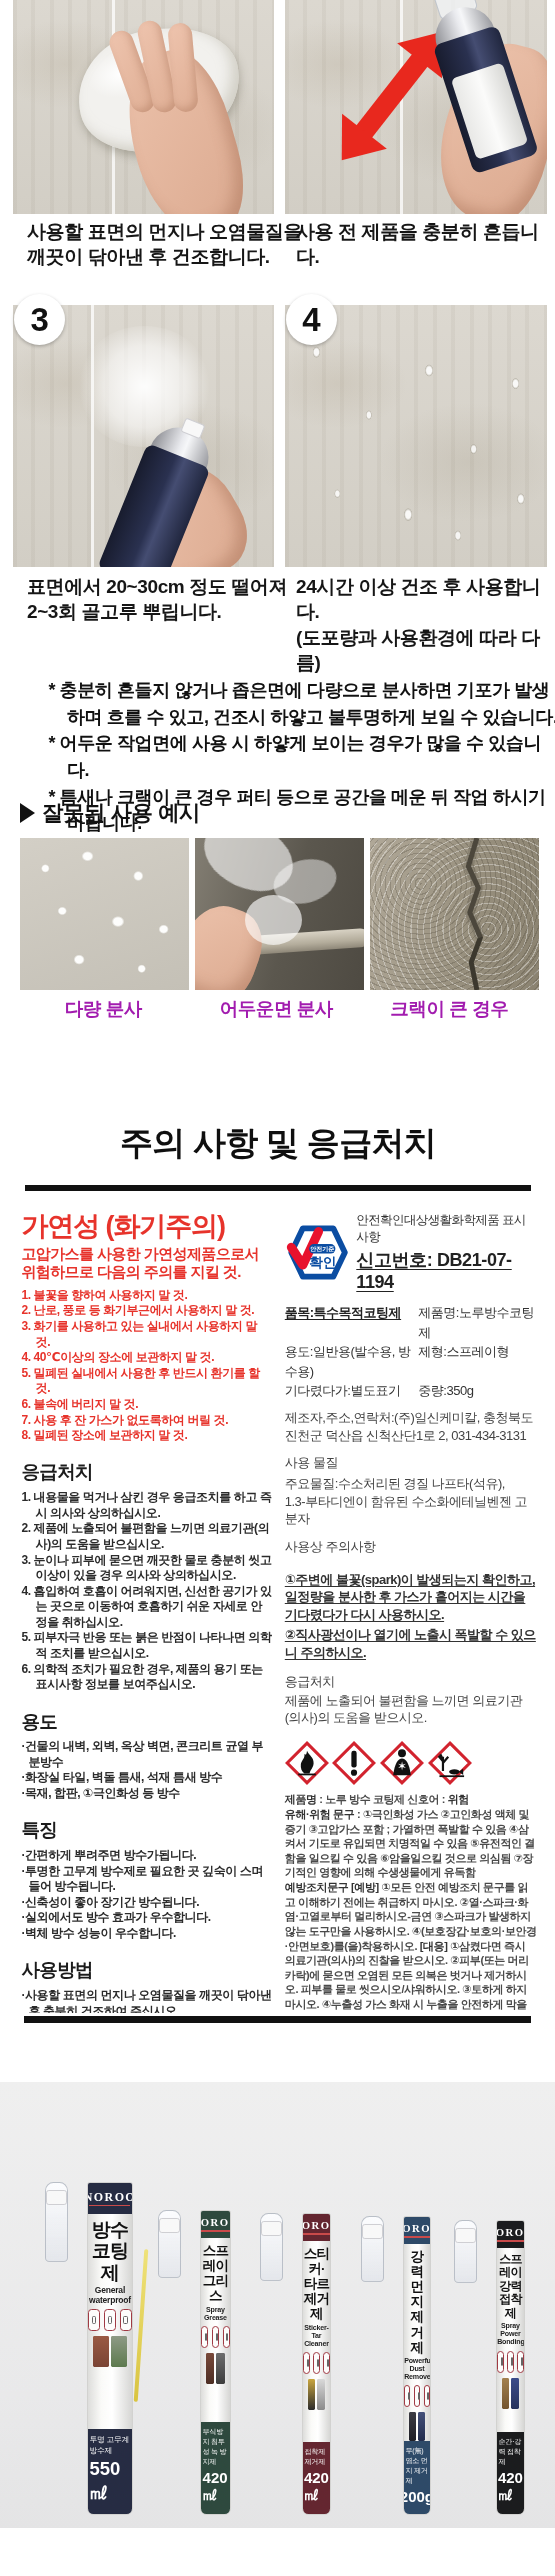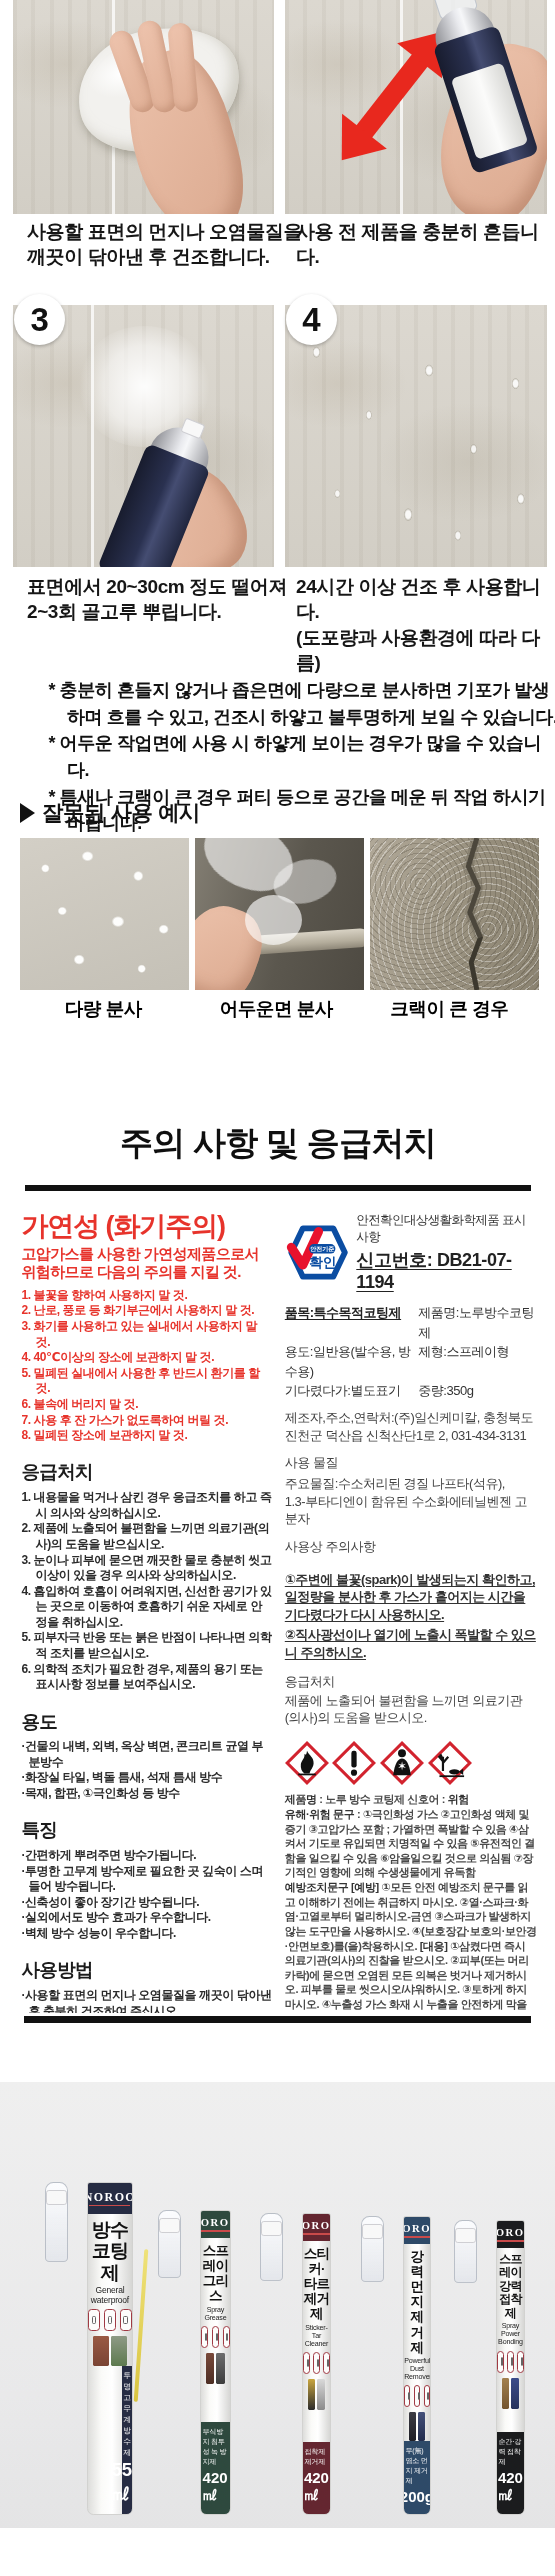--- a/index.html
+++ b/index.html
@@ -72,21 +72,21 @@
     linear-gradient(160deg,#d3cfc6,#c4c0b6);}
   .bad2{background:linear-gradient(105deg,#837e73,#5b574e 55%,#4e4a42);}
   .bad2 .streak{position:absolute;background:rgba(255,255,255,.75);filter:blur(0.7px);border-radius:50%;}
   .bad2 .pipe{position:absolute;left:-4.3px;bottom:38px;width:178px;height:18.5px;transform:rotate(-4deg);
     background:linear-gradient(180deg,#d8d2c4,#b4ad9c 60%,#8e8778);border-radius:8.5px;}
   .bad3{background:
     repeating-radial-gradient(circle at 30% 30%, rgba(70,64,52,.25) 0 1.1px, transparent 1.1px 5px),
     repeating-radial-gradient(circle at 70% 60%, rgba(255,255,255,.35) 0 1.1px, transparent 1.1px 6.4px),
     linear-gradient(100deg,#b0a898,#978f7d 60%,#8a8270);}
   .bad-caps{display:flex;margin-top:5.7px;}
-  .bad-cap{width:169px;text-align:center;font-size:18.5px;font-weight:700;letter-spacing:-0.4px;color:#000000;margin-right:6.4px;}
+  .bad-cap{width:169px;text-align:center;font-size:18.5px;font-weight:700;letter-spacing:-0.4px;color:#a21caf;margin-right:6.4px;}
 
   
   #big-title{position:absolute;top:1121px;left:0;width:556px;text-align:center;
     font-size:33px;font-weight:800;letter-spacing:-0.7px;color:#0f0f0f;}
   .divider{position:absolute;height:6.4px;background:#111;}
 
   
   #cols{position:absolute;top:1212px;left:21.4px;width:516px;height:801px;display:flex;gap:11.4px;overflow:hidden;}
   .col-l{width:252px;flex:none;}
   .col-r{width:252px;flex:none;color:#4a4a4a;}
@@ -122,21 +122,21 @@
     border:1.4px solid rgba(178,183,193,.85);border-radius:8.5px 8.5px 4.3px 4.3px;}
   .nozzle{width:18.5px;height:13px;background:#f8f8f8;border:1.4px solid #cfcfd3;border-radius:2.8px;margin:7.1px auto 0;}
   .shoulder{height:31px;margin:0 3.6px;border-radius:60% 60% 4.3px 4.3px/100% 100% 4.3px 4.3px;
     background:linear-gradient(90deg,#97989d,#e9eaee 40%,#f7f8fa 52%,#a9aaaf 90%);}
   .body{flex:1;display:flex;flex-direction:column;margin:0 0.7px;border-radius:2.8px 2.8px 6.4px 6.4px;overflow:hidden;
     border:0.7px solid #d2d2d0;background:linear-gradient(90deg,#dddddb,#fafaf8 30%,#ffffff 55%,#d6d6d4);}
   .bband{display:flex;flex-direction:column;align-items:center;justify-content:center;height:27px;flex:none;}
   .brand{font-family:"Liberation Serif","DejaVu Serif",serif;color:#fff;font-weight:700;letter-spacing:1.4px;font-size:10.7px;line-height:1;}
   .brand-line{width:41px;height:1.4px;background:#c94a4a;margin-top:2.1px;}
   .cname{text-align:center;font-size:13.5px;font-weight:800;letter-spacing:-0.7px;line-height:1.12;color:#111;margin-top:5px;}
-  .cen{text-align:center;font-size:7.1px;font-weight:400;letter-spacing:-0.2px;color:#222;margin-top:2.1px;}
+  .cen{text-align:center;font-size:7.1px;font-weight:700;letter-spacing:-0.2px;color:#222;margin-top:2.1px;}
   .icons{display:flex;justify-content:center;gap:3.6px;margin-top:4.3px;}
   .ibox{width:17px;height:20px;border:1.4px solid #a03a44;border-radius:3.6px;background:#fdfdfc;position:relative;}
   .ibox::after{content:"";position:absolute;left:2.8px;right:2.8px;top:5.7px;height:6.4px;border:1.1px solid #666;border-radius:1.4px;}
   .thumbs{display:flex;gap:2.1px;justify-content:center;margin-top:5px;height:31px;padding:0 5px;}
   .thumb{flex:1;border-radius:1.4px;}
   .foot{margin-top:auto;display:flex;flex-direction:column;align-items:center;justify-content:center;
     padding:5px 1.4px 9.3px;color:#fff;}
   .fdesc{font-size:7.1px;letter-spacing:-0.3px;opacity:.95;}
   .fvol{font-size:15px;font-weight:800;margin-top:1.4px;}
   .rim{height:5.7px;margin:0 2.8px;border-radius:0 0 5.7px 5.7px;background:linear-gradient(90deg,#8e8f94,#dfe0e4 45%,#f2f3f5 55%,#96979c);}
@@ -377,21 +377,21 @@
         <div class="cen" style="font-size:8.5px;">General waterproof</div>
         <div class="icons">
           <div class="ibox"></div>
           <div class="ibox"></div>
           <div class="ibox"></div>
         </div>
         <div class="thumbs">
           <div class="thumb" style="background:linear-gradient(180deg,#9a5a44,#7a4434);"></div>
           <div class="thumb" style="background:linear-gradient(180deg,#8e9a86,#5d7a4e);"></div>
         </div>
-        <div class="foot navy" style="min-height:66px;margin-left:34px;">
+        <div class="foot navy" style="min-height:66px;">
           <div class="fdesc" style="font-size:7.8px;">투명 고무계 방수제</div>
           <div class="fvol" style="font-size:18.5px;">550㎖</div>
         </div>
       </div>
       <div class="rim"></div>
     </div>
 
     <div class="can" style="left:147px;width:90px;height:305px;">
       <div class="straw" style="left:-8.5px;top:39px;height:153px;transform:rotate(4deg);"></div>
       <div class="cap" style="height:66px;">

